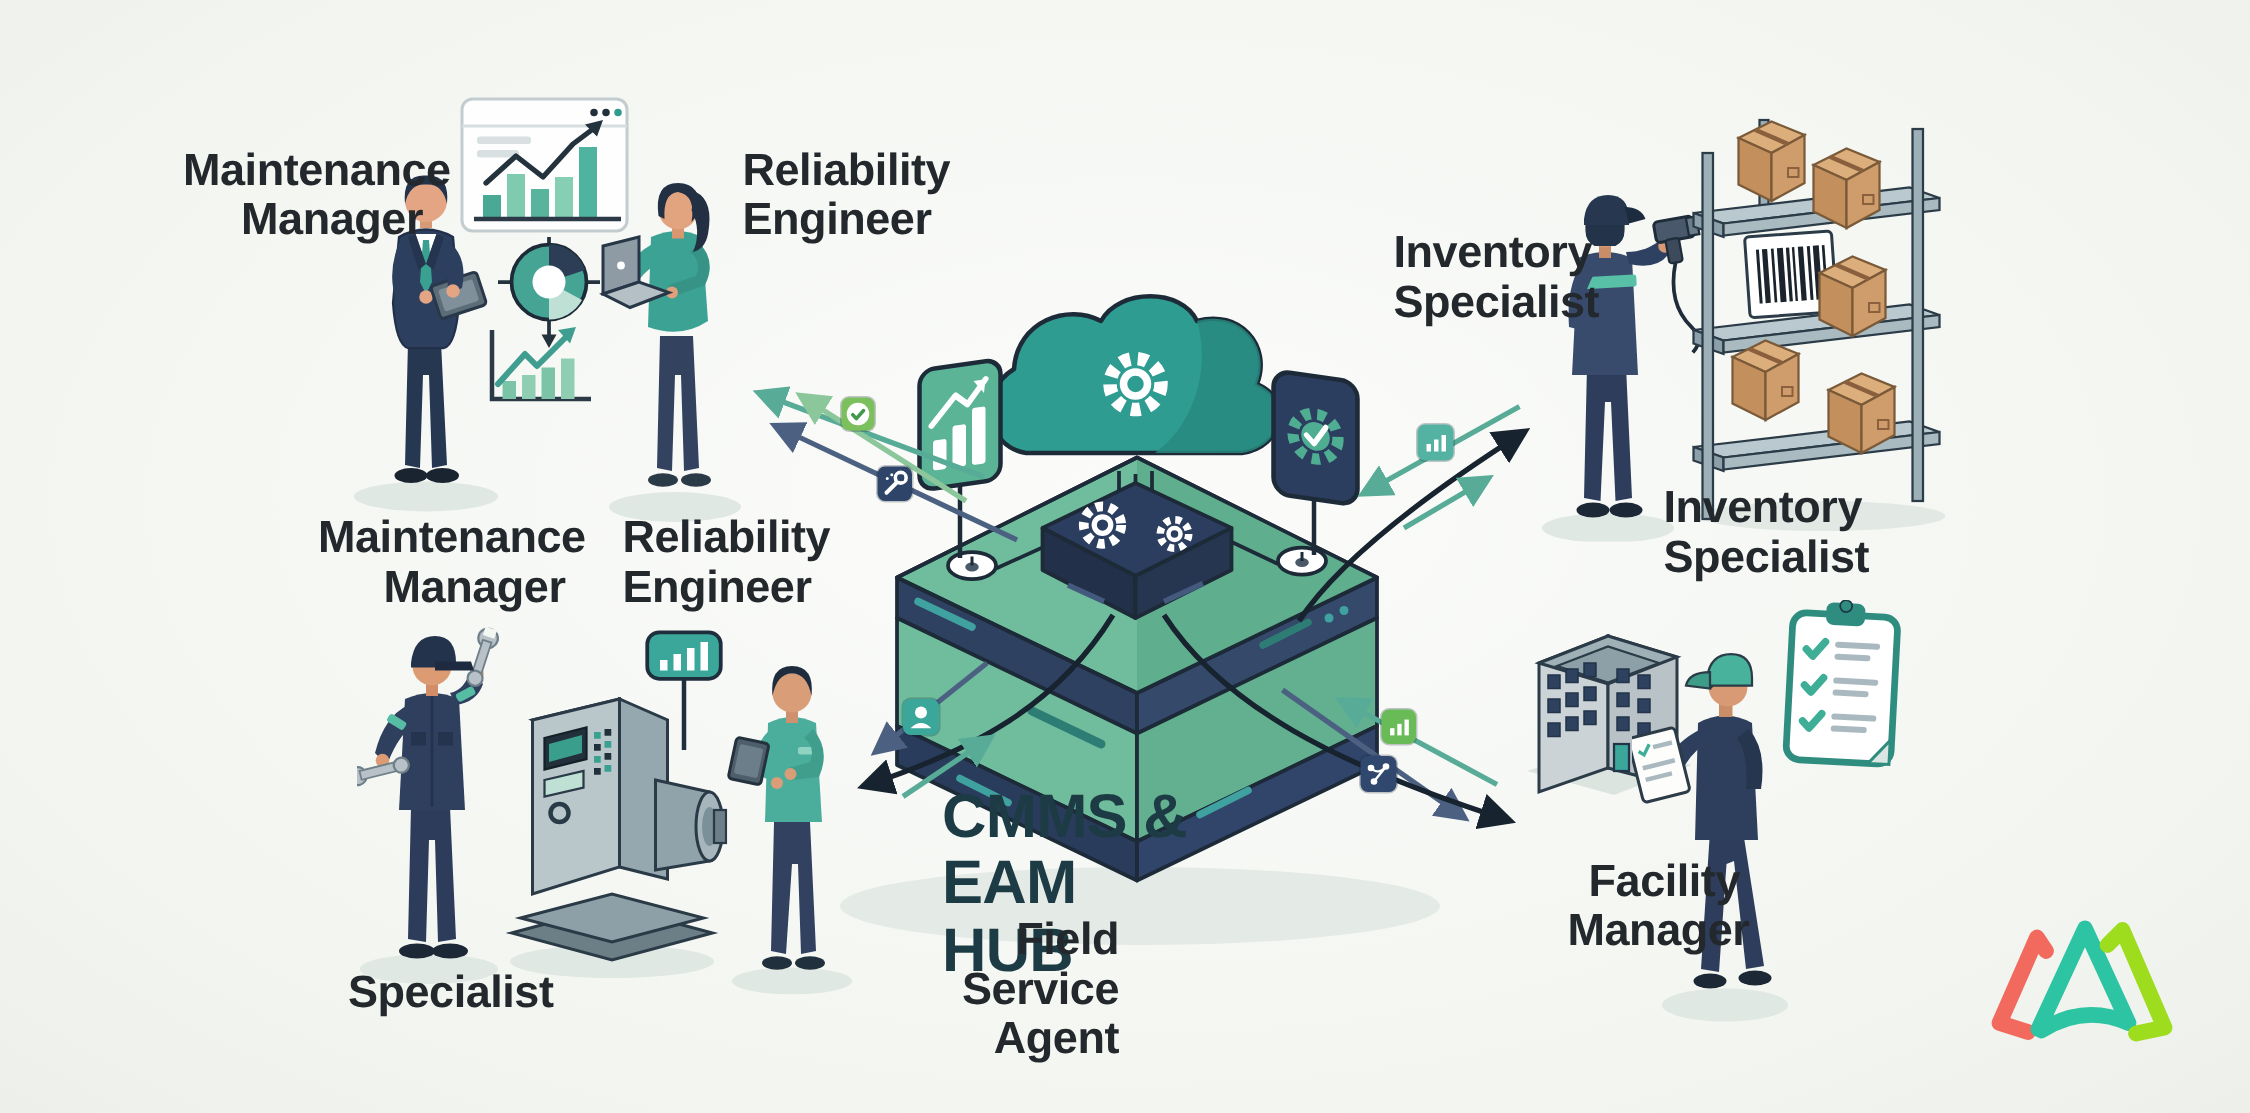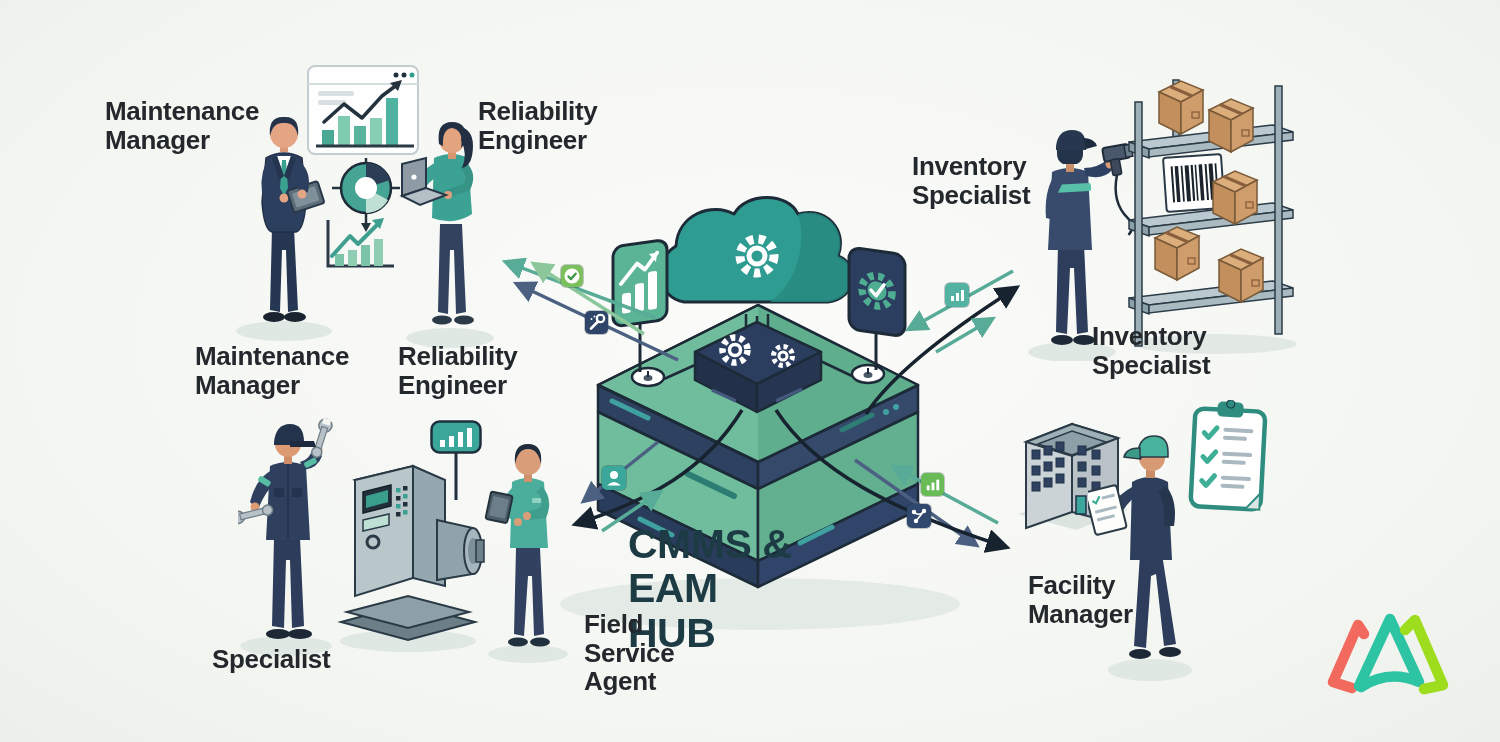--- a/index.html
+++ b/index.html
@@ -3,23 +3,24 @@
 <meta charset="utf-8">
 <style>
   html,body{margin:0;padding:0;background:#ffffff;}
   #canvas{
     position:relative;width:1500px;height:742px;overflow:hidden;
     background:radial-gradient(ellipse at 50% 45%, #fbfcfa 0%, #f4f6f2 65%, #edf0ea 100%);
     font-family:"Liberation Sans", sans-serif;
   }
   .abs{position:absolute;}
   .label{
-    position:absolute;text-align:left;white-space:pre-line;
-    font-weight:600;font-size:26px;line-height:1.1;color:#23282c;
+    position:absolute;text-align:right;white-space:pre-line;
+    font-weight:600;font-size:30px;line-height:1.1;color:#23282c;
     letter-spacing:-0.3px;
+    margin-left:17px;
   }
   .hub-title{
     position:absolute;text-align:left;white-space:pre-line;
     font-weight:800;font-size:41px;line-height:1.08;color:#1d3b44;
     letter-spacing:-0.5px;
   }
   .badge{
     position:absolute;border-radius:5px;display:flex;align-items:center;justify-content:center;
     box-shadow:0 0 0 1px rgba(20,35,50,.25);
   }

